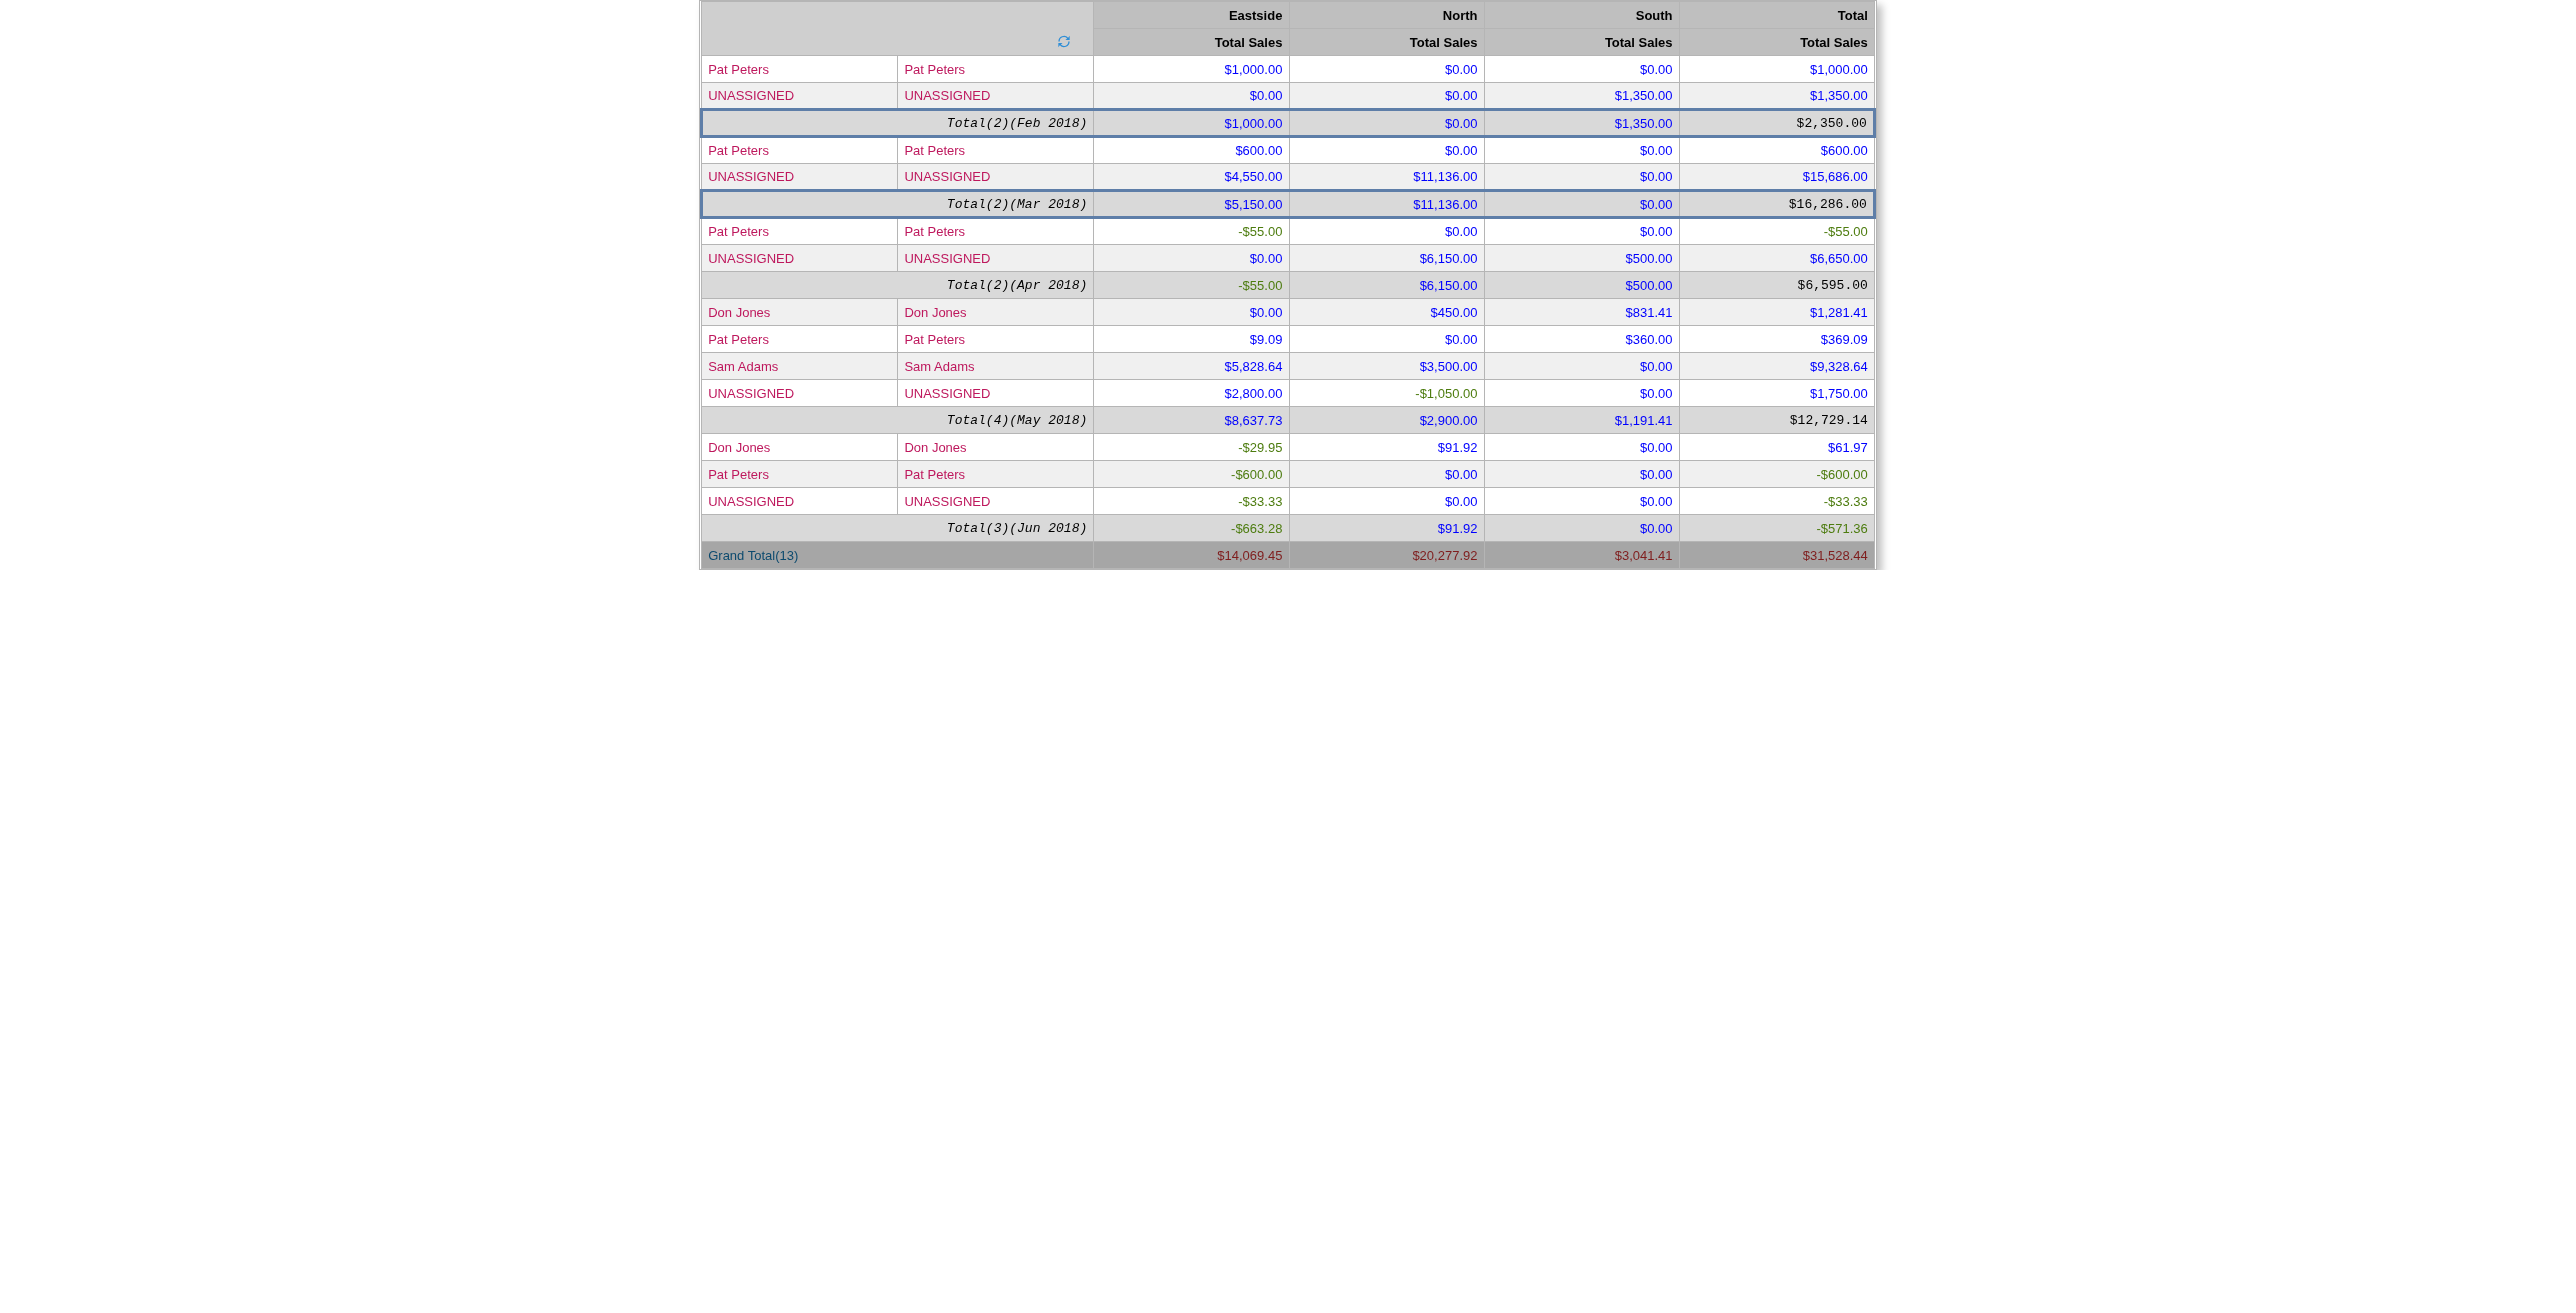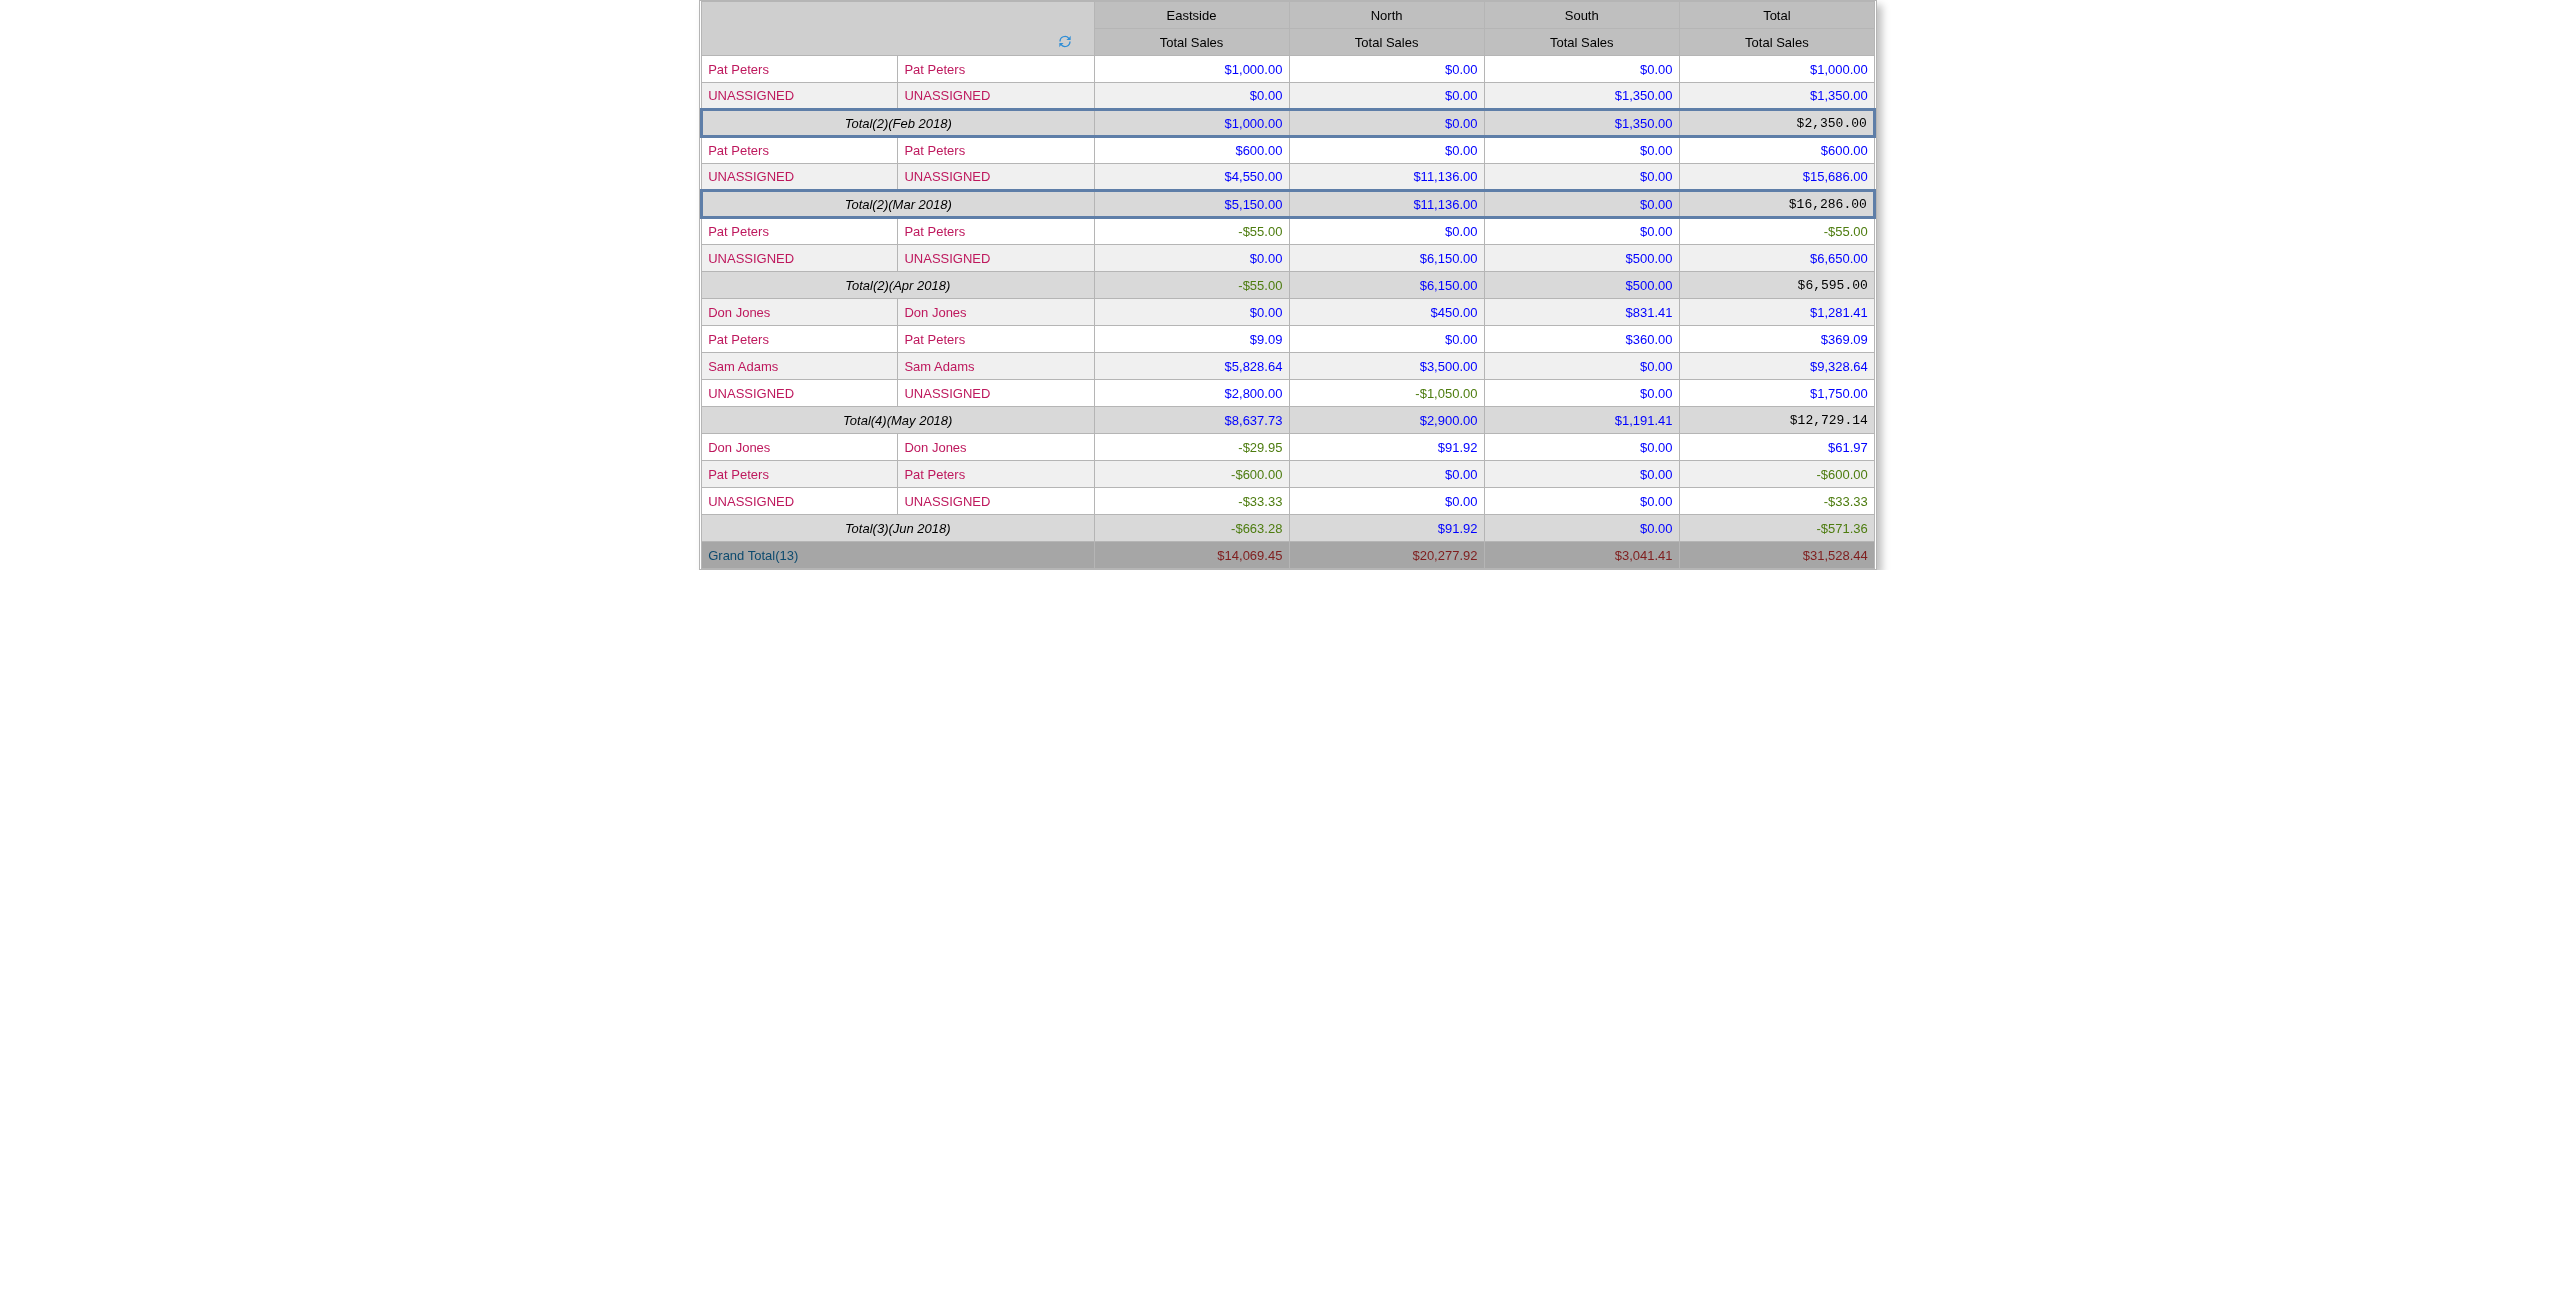--- a/index.html
+++ b/index.html
@@ -26,22 +26,22 @@
     height: 27px;
     box-sizing: border-box;
     padding: 0 6.2px;
     white-space: nowrap;
   }
   col.row-col   { width: 197px; }
   col.data-col  { width: 196px; }
   
   th.header-cell {
     background: #bfbfbf;
-    font-weight: normal;
-    text-align: center;
+    font-weight: bold;
+    text-align: right;
     color: #000;
   }
   th.corner-cell {
     background: #cfcfcf;
     position: relative;
   }
   .refresh-icon {
     display:inline-block;
     position:absolute;
     right:19px;
@@ -63,22 +63,23 @@
   td.num.black { color: #000000; font-family: Liberation Mono, monospace; }
   
   tr.shade-white td { background: #ffffff; }
   tr.shade-light td { background: #f0f0f0; }
   
   tr.subtotal td {
     background: #d9d9d9;
   }
   tr.subtotal td.sub-label {
     font-style: italic;
-    text-align: center;
+    text-align: right;
     padding-right: 6.2px;
+    font-family: Liberation Mono, monospace;
   }
   
   tr.subtotal.hl td {
     border-top: 3.1px solid #5e7ea8;
     border-bottom: 3.1px solid #5e7ea8;
     background:#d9d9d9;
   }
   tr.subtotal.hl td:first-child { border-left: 3.1px solid #5e7ea8; }
   tr.subtotal.hl td:last-child  { border-right: 3.1px solid #5e7ea8; }
   

